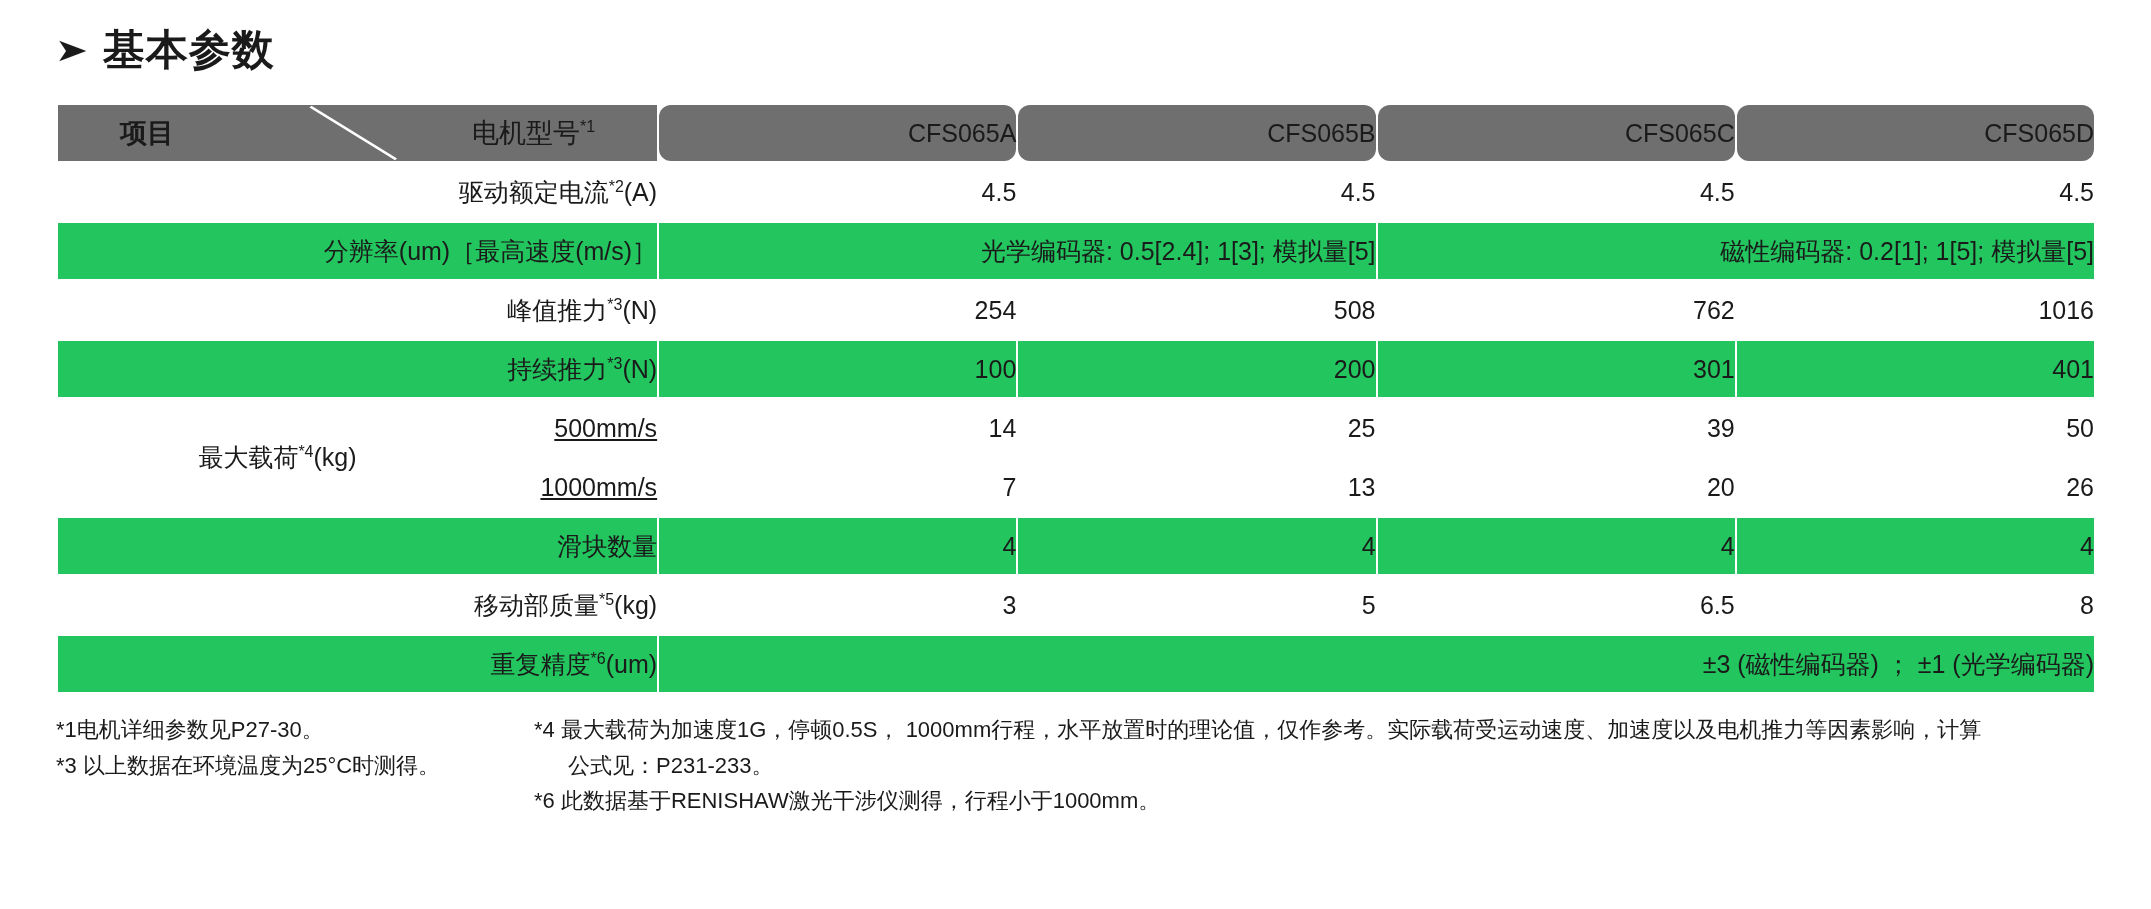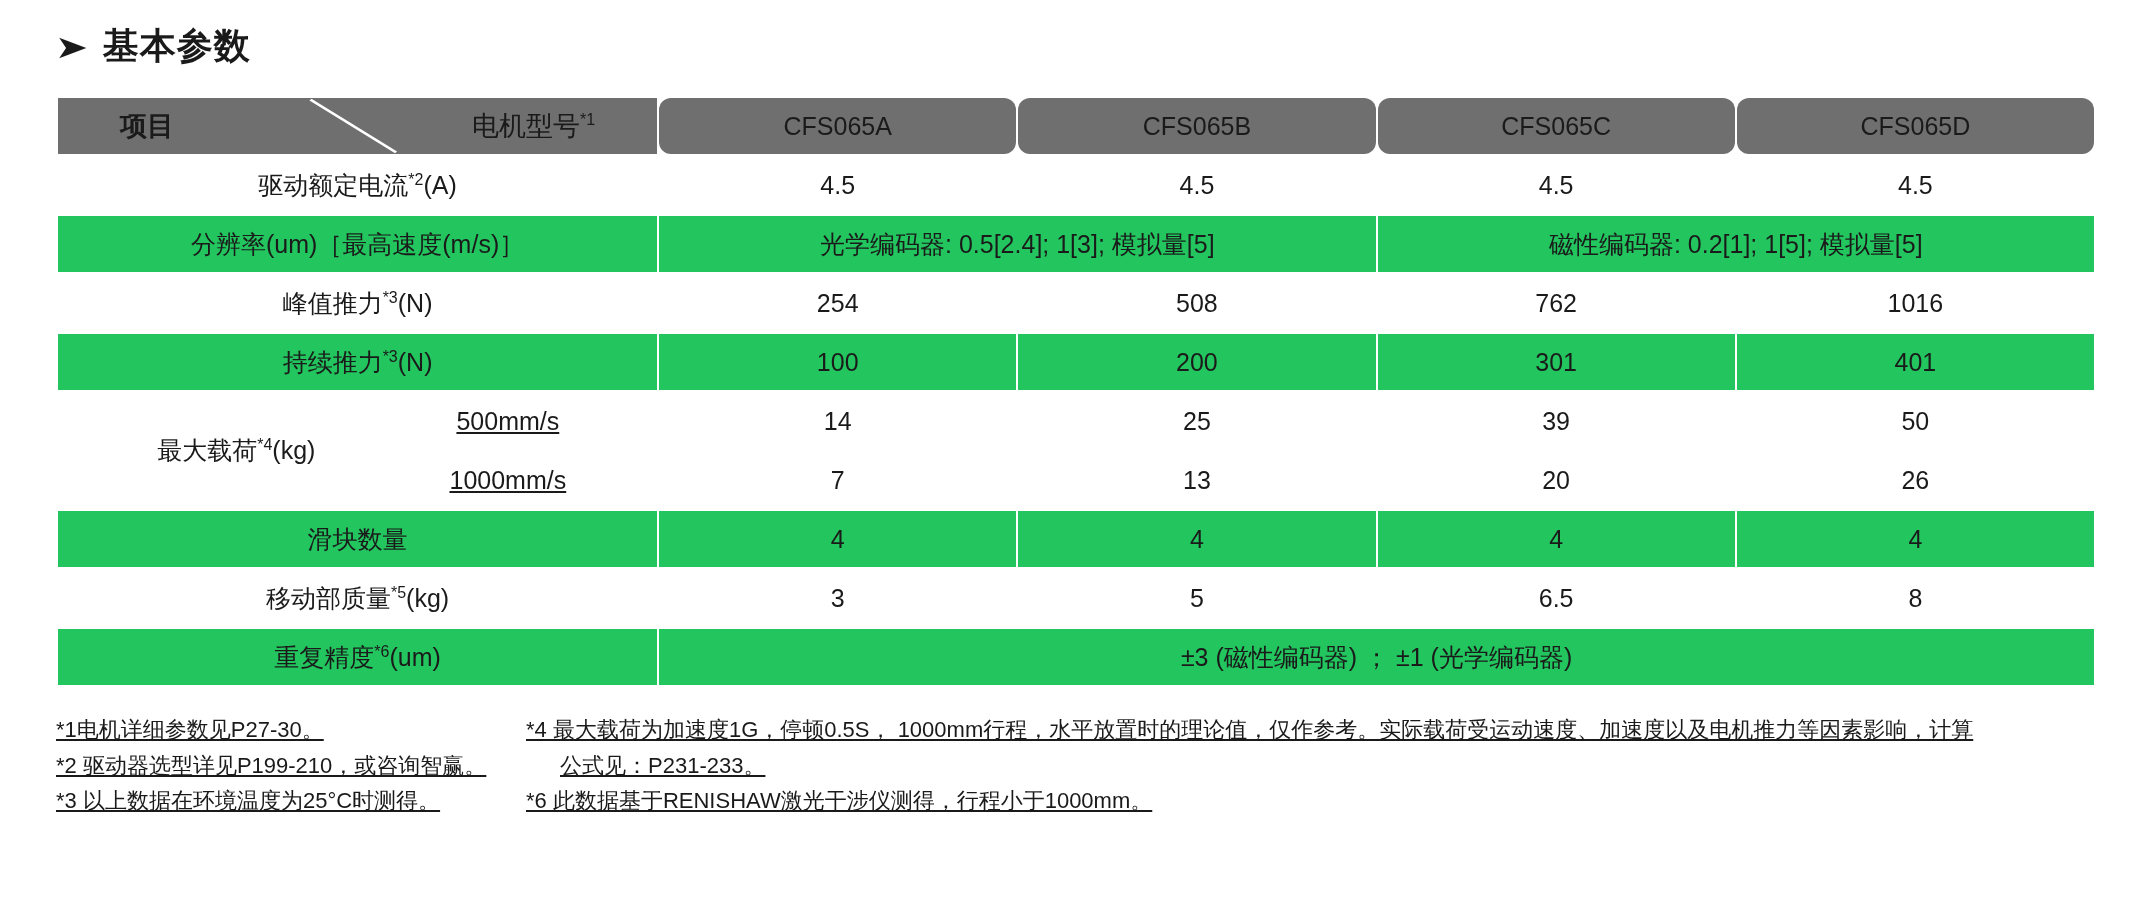--- a/index.html
+++ b/index.html
@@ -30,41 +30,41 @@
     padding-top: 22px;
     padding-left: 2px;
   }
   .title-arrow {
     font-size: 32px;
     line-height: 1;
     color: #1a1a1a;
     transform: scaleX(1.25);
   }
   .title-text {
-    font-size: 36px;
+    font-size: 42px;
     font-weight: bold;
     letter-spacing: 1px;
     color: #1a1a1a;
   }
 
   
   .table-wrap {
     margin-top: 24px;
   }
   table.spec {
     border-collapse: separate;
     border-spacing: 2px 3px;
     width: 2040px;
     table-layout: fixed;
   }
   table.spec td, table.spec th {
     padding: 0;
     margin: 0;
     vertical-align: middle;
-    text-align: center;
+    text-align: right;
     font-size: 25px;
     font-weight: normal;
     color: #1a1a1a;
     height: 56px;
   }
 
   
   .hdr {
     background: #6f6f6f;
     color: #ffffff;
@@ -127,25 +127,24 @@
     text-decoration: underline;
   }
 
   
   .notes {
     position: absolute;
     left: 56px;
     right: 56px;
     top: 712px;
     display: flex;
-    gap: 0;
+    gap: 8px;
     font-size: 22px;
     line-height: 1.62;
     color: #1a1a1a;
-    text-decoration: underline;
   }
   .notes-col-left {
     width: 470px;
     flex: 0 0 470px;
   }
   .notes-col-right {
     flex: 1 1 auto;
   }
   .note-line {
     white-space: pre-wrap;
@@ -257,21 +256,20 @@
           <td class="dark label-cell" colspan="2"><span>重复精度</span><span class="sup">*6</span><span>(um)</span></td>
           <td class="dark" colspan="4">±3 (磁性编码器) ；  ±1 (光学编码器)</td>
         </tr>
       </tbody>
     </table>
   </div>
 
   <div class="notes">
     <div class="notes-col-left">
       <div class="note-line">*1电机详细参数见P27-30。</div>
-      <div class="note-line">*2 驱动器选型详见P199-210，或咨询智赢。</div>
       <div class="note-line">*3 以上数据在环境温度为25°C时测得。</div>
     </div>
     <div class="notes-col-right">
       <div class="note-line">*4 最大载荷为加速度1G，停顿0.5S， 1000mm行程，水平放置时的理论值，仅作参考。实际载荷受运动速度、加速度以及电机推力等因素影响，计算</div>
       <div class="note-line note-indent">公式见：P231-233。</div>
       <div class="note-line">*6 此数据基于RENISHAW激光干涉仪测得，行程小于1000mm。</div>
     </div>
   </div>
 
 </div>

